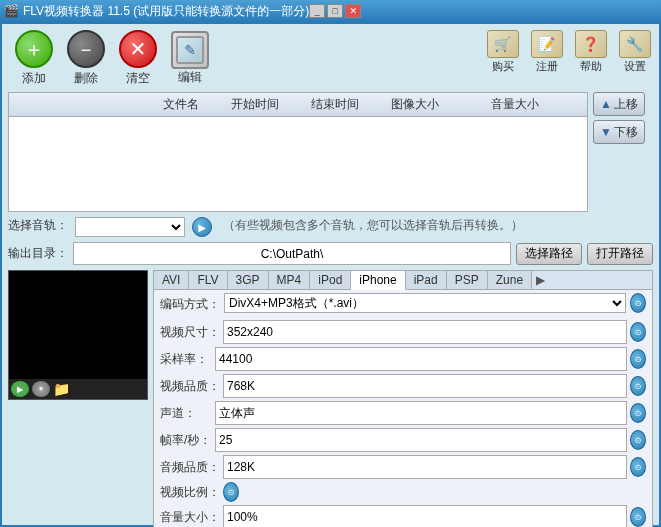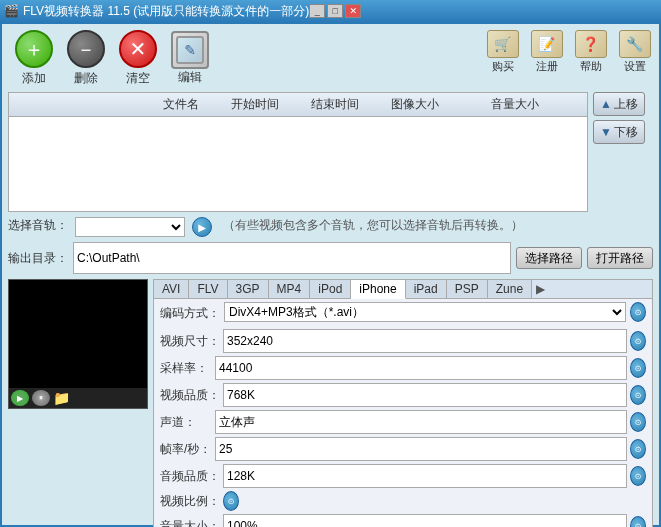--- a/index.html
+++ b/index.html
@@ -162,25 +162,26 @@
 
     
     .output-dir-row {
       display: flex;
       align-items: center;
       gap: 5px;
     }
     .output-dir-label { color: #333; white-space: nowrap; }
     .output-dir-field {
       flex: 1;
-      height: 32px;
+      height: 23px;
       border: 1px solid #aaa;
       background: white;
       padding: 0 3px;
       font-size: 12px;
+      text-align: center;
     }
     .browse-btn {
       height: 22px; padding: 0 8px;
       background: linear-gradient(to bottom, #e8e8e8, #c8c8c8);
       border: 1px solid #888;
       border-radius: 3px;
       cursor: pointer;
       font-size: 12px;
       white-space: nowrap;
     }

